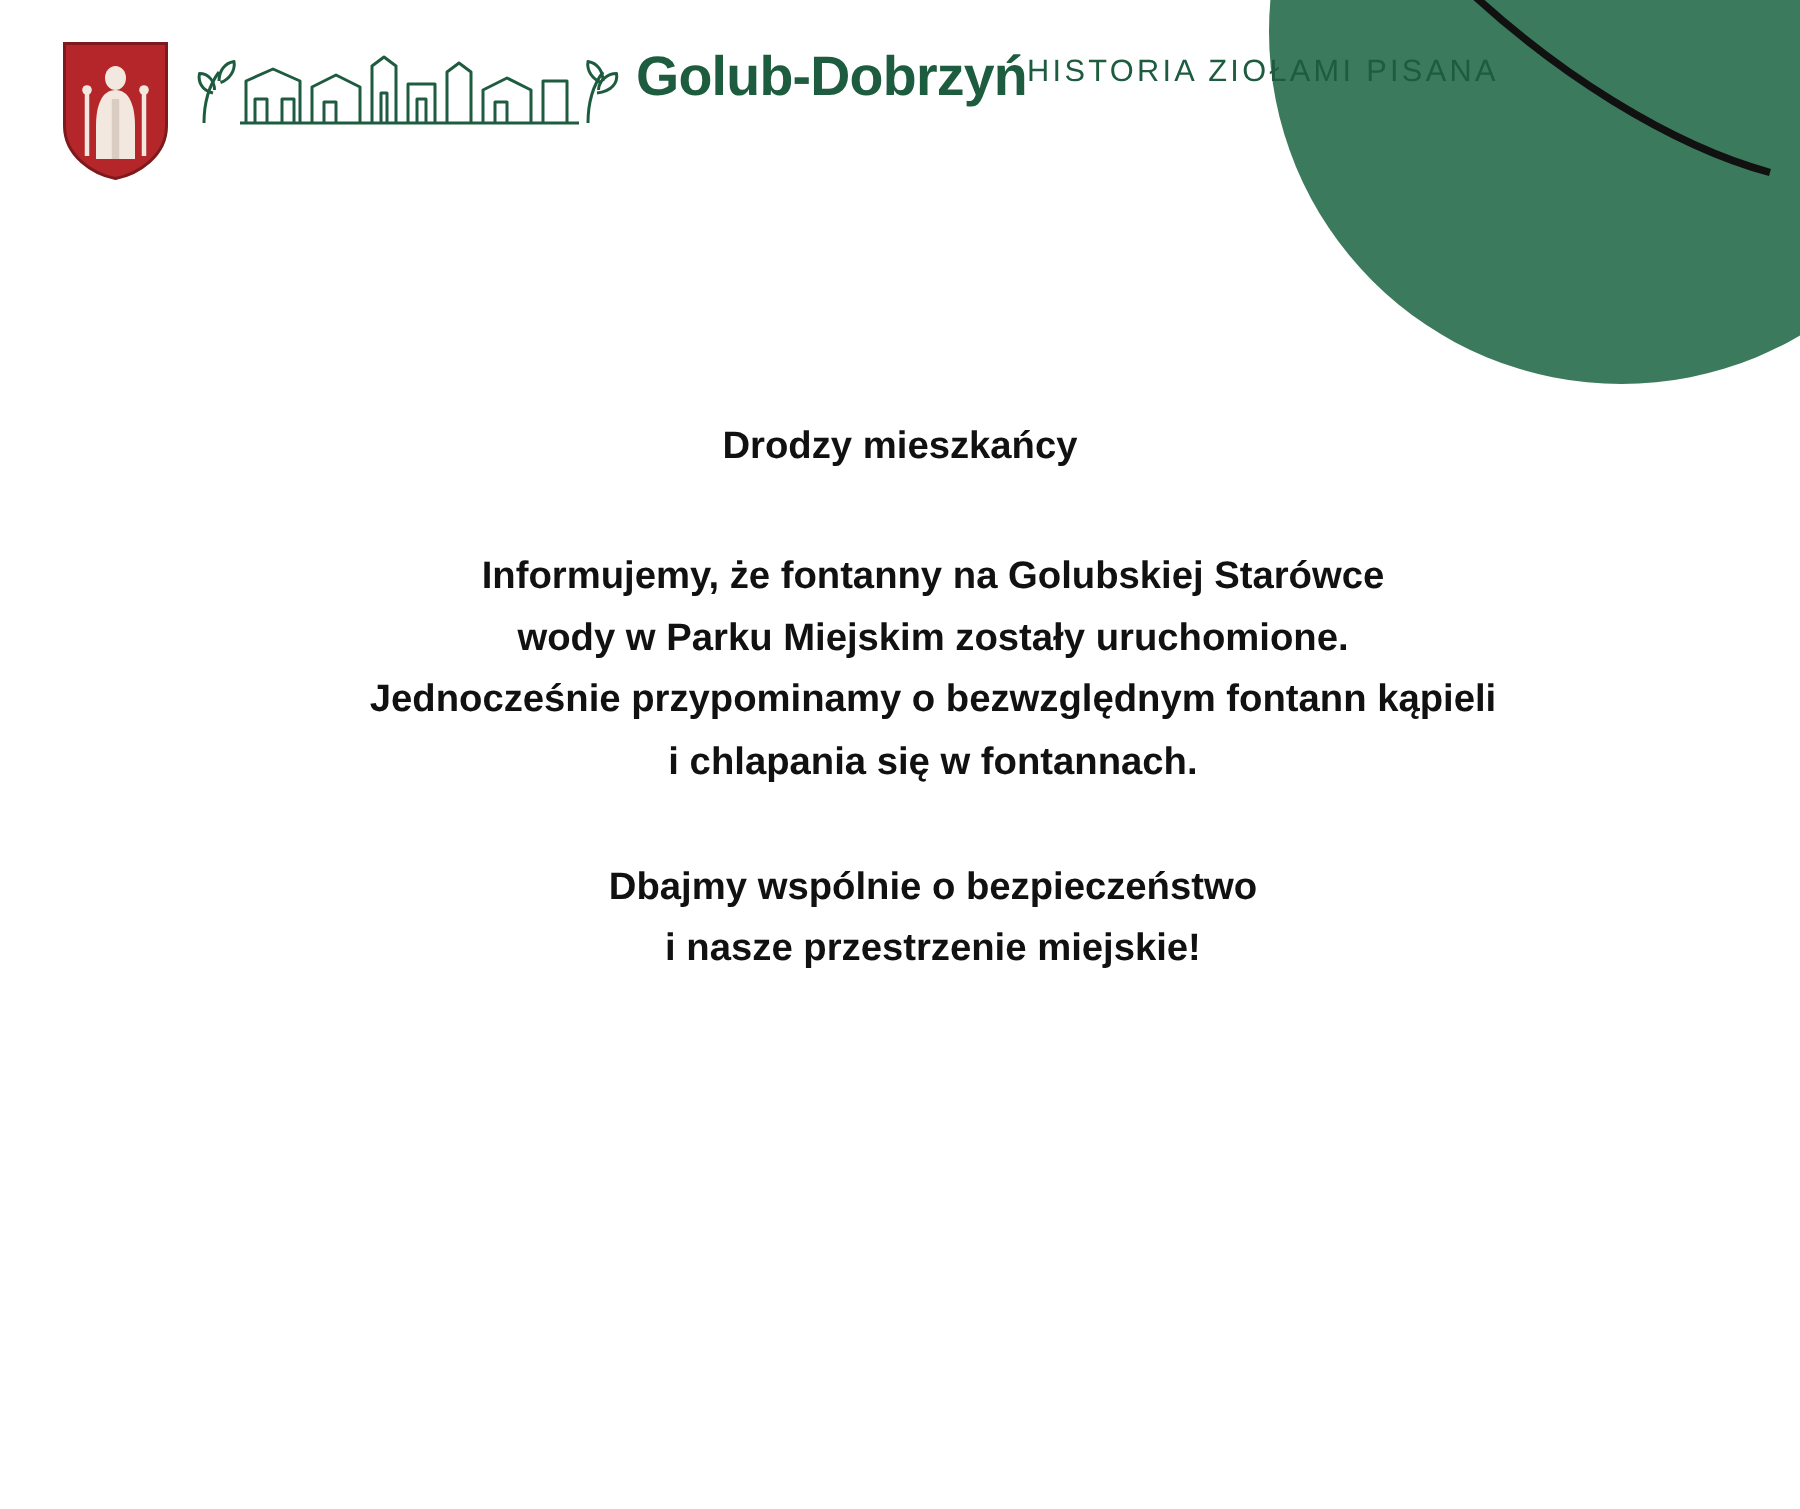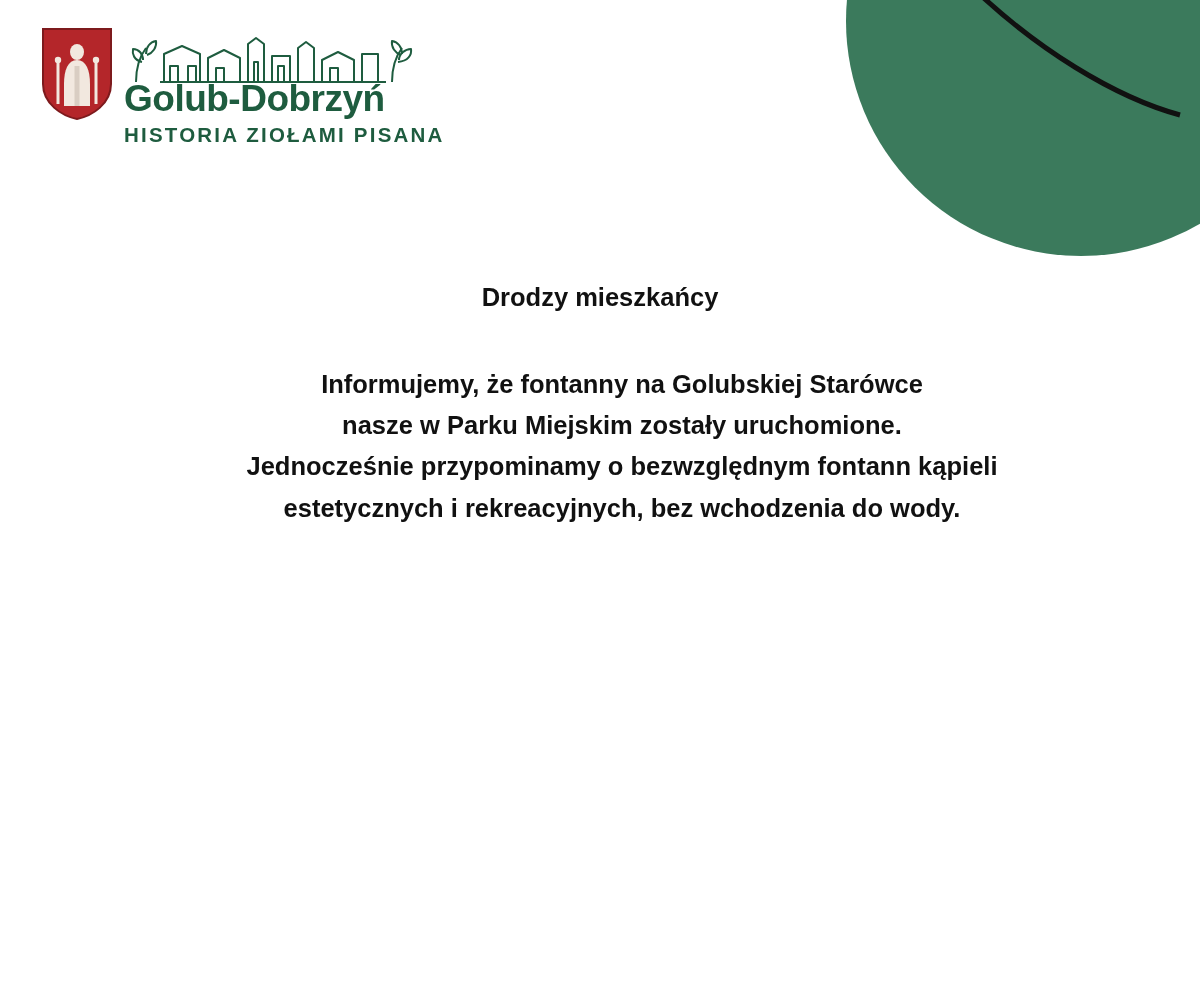--- a/index.html
+++ b/index.html
@@ -62,40 +62,39 @@
     flex: 0 0 auto;
   }
   .coat-of-arms svg {
     display: block;
     width: 100%;
     height: 100%;
   }
   .brand-text {
     padding-top: 6px;
     display: flex;
-    flex-direction: column;
   }
   .skyline {
     width: 300px;
     height: 52px;
     margin-bottom: -4px;
   }
   .skyline svg { display:block; width:100%; height:100%; }
   .brand-name {
     font-size: 37px;
     font-weight: bold;
     letter-spacing: -0.5px;
     color: #1e5c3f;
     line-height: 1.05;
     white-space: nowrap;
   }
   .brand-tagline {
     margin-top: 4px;
     font-size: 20.5px;
-    font-weight: bold;
+    font-weight: normal;
     letter-spacing: 2.2px;
     color: #1e5c3f;
     white-space: nowrap;
   }
 
   
   .content {
     position: absolute;
     top: 282px;
     left: 0;
@@ -192,23 +191,27 @@
 </div>
 
 <div class="content">
 
   <p class="lead">Drodzy mieszkańcy</p>
 
   <div class="gap-lg"></div>
 
   <p class="para">
     <span class="line">Informujemy, że fontanny na Golubskiej Starówce</span>
-    <span class="line">nasze w Parku Miejskim zostały uruchomione.</span>
+    <span class="line">wody w Parku Miejskim zostały uruchomione.</span>
     <span class="line">Jednocześnie przypominamy o bezwzględnym fontann kąpieli</span>
-    <span class="line">estetycznych i rekreacyjnych, bez wchodzenia do wody.</span>
+    <span class="line">i chlapania się w fontannach.</span>
   </p>
 
   <div class="gap-md"></div>
 
+  <p class="para">
+    <span class="line">Dbajmy wspólnie o bezpieczeństwo</span>
+    <span class="line">i nasze przestrzenie miejskie!</span>
+  </p>
 
   <div class="gap-xl"></div>
 
 </div>
 
 </body></html>

